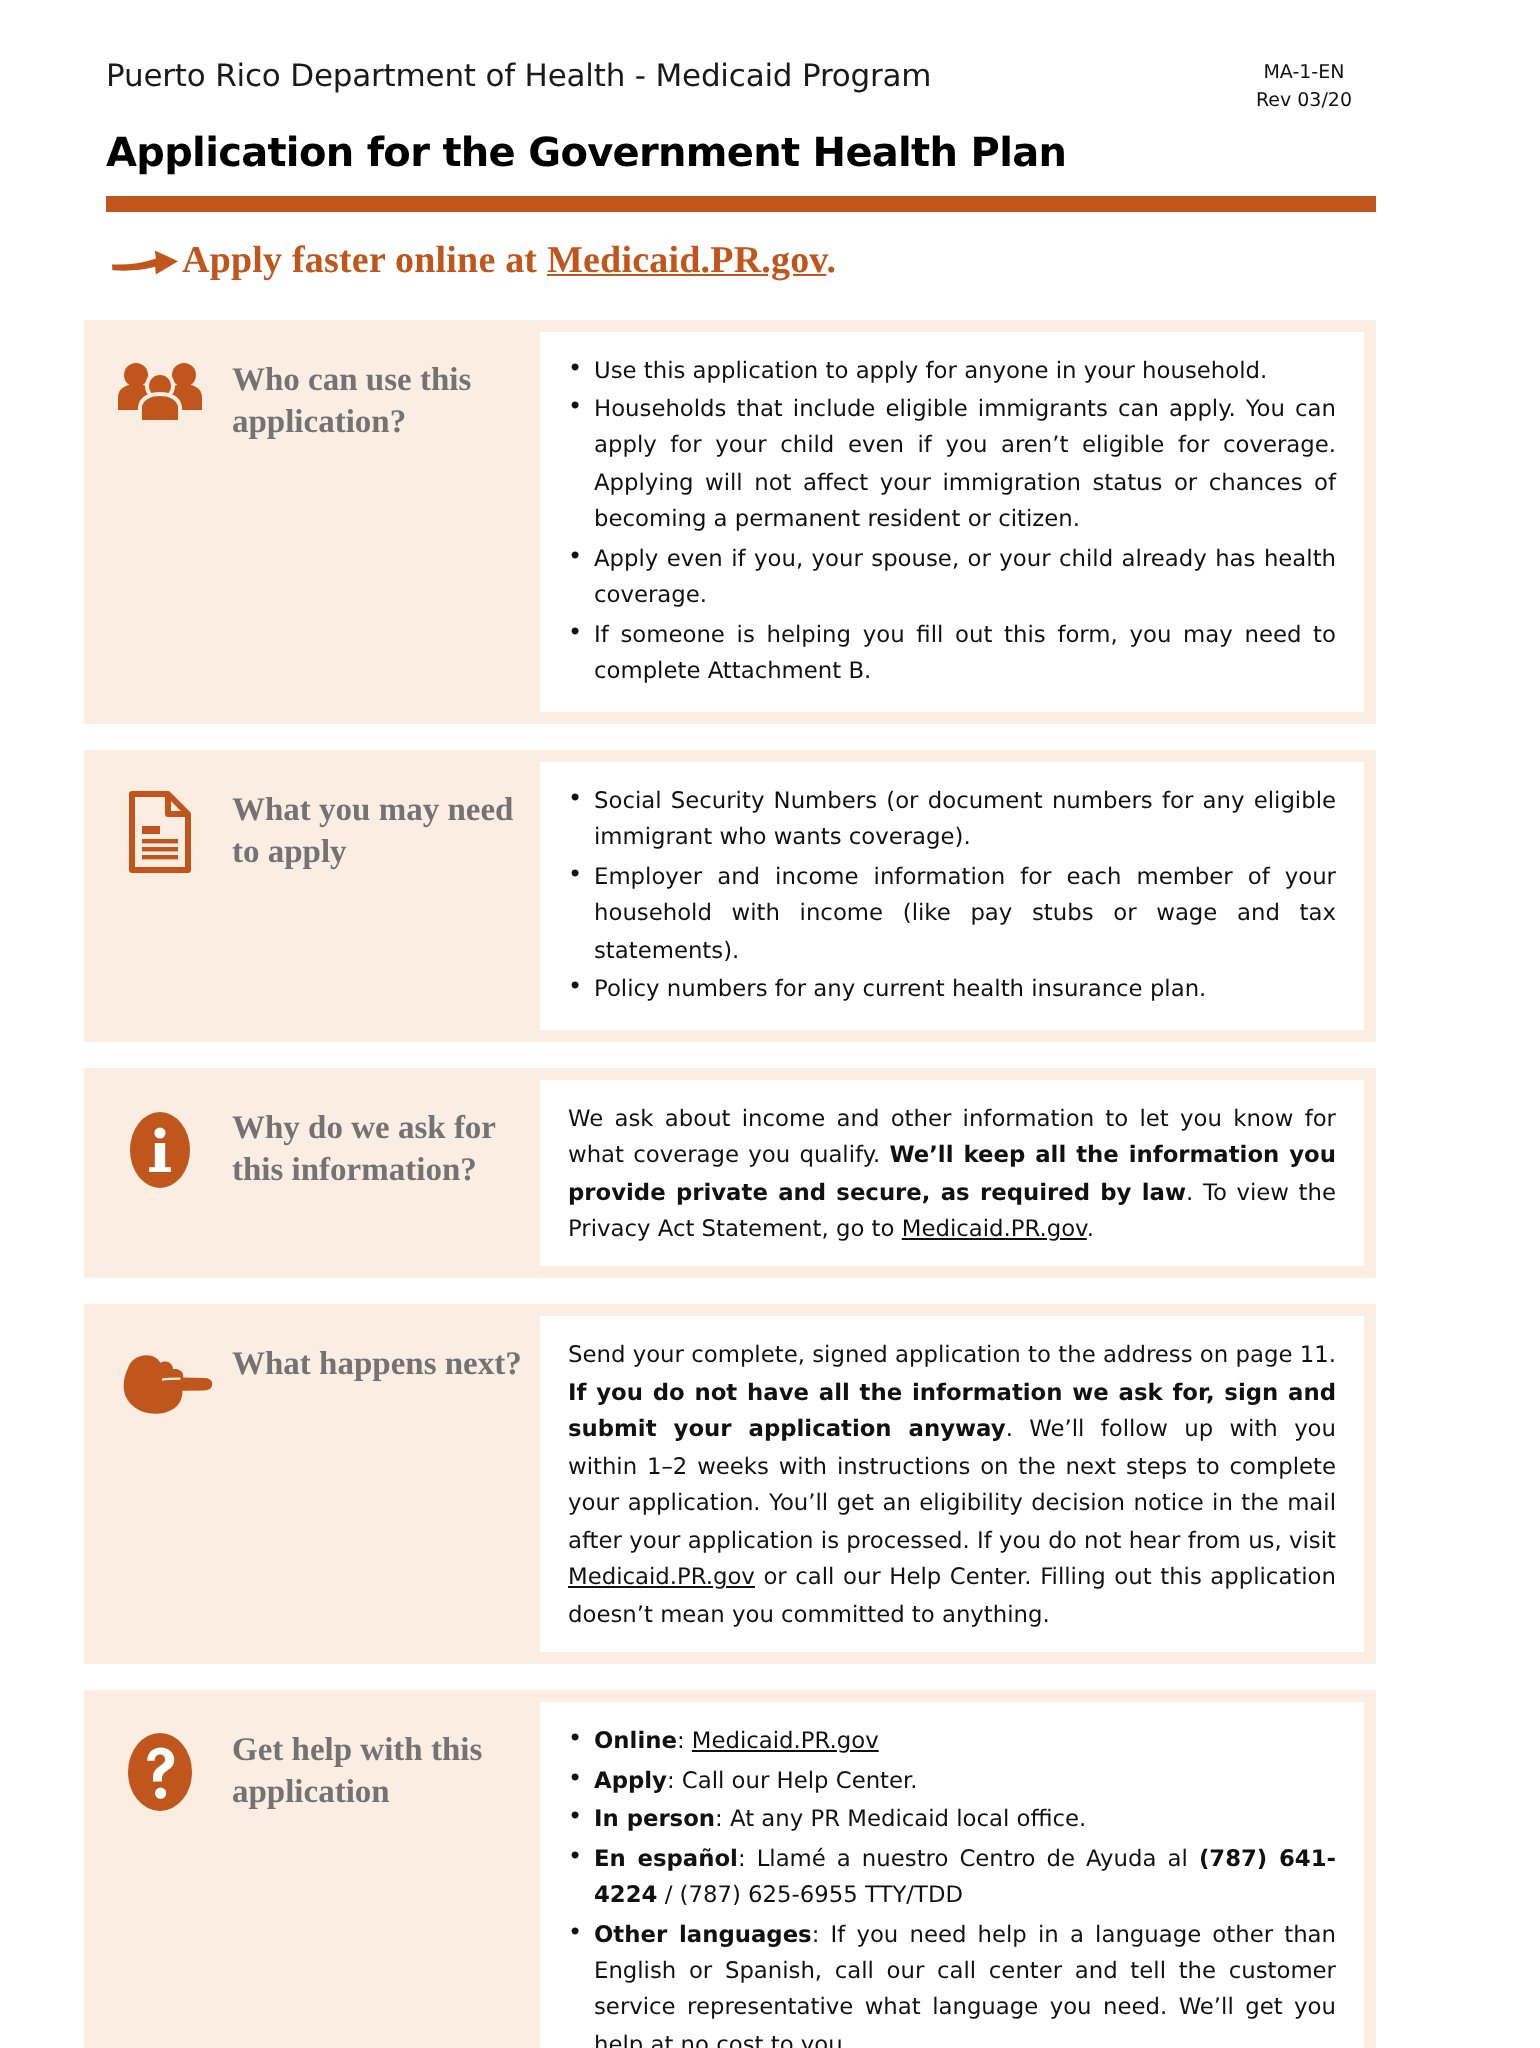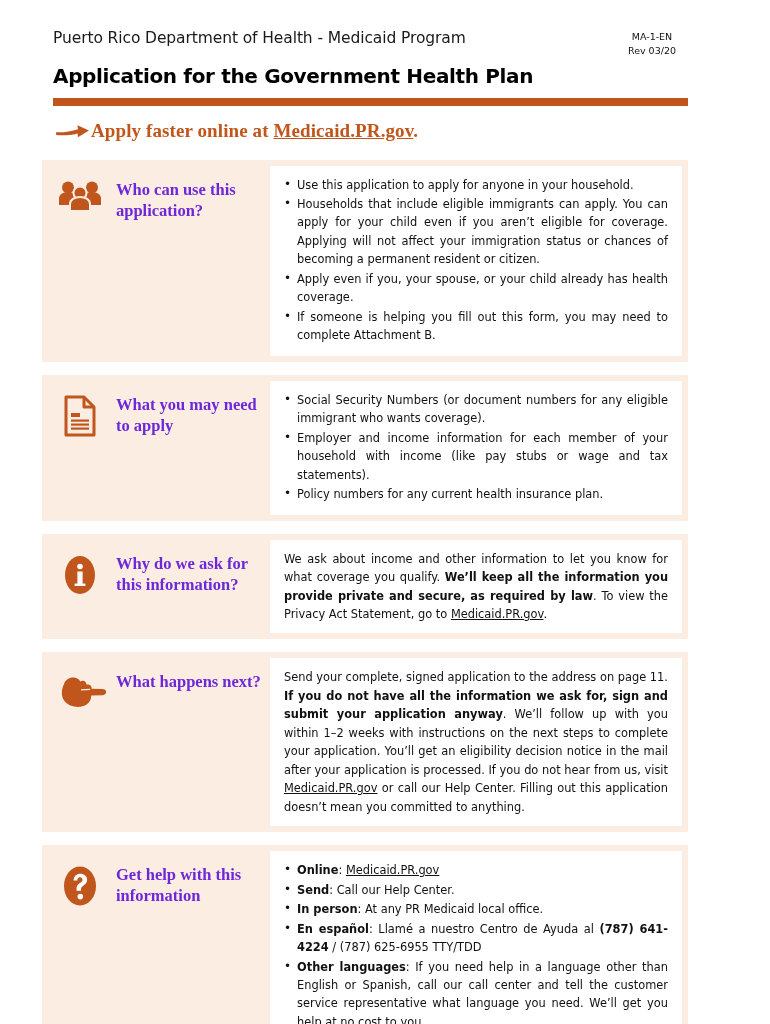--- a/index.html
+++ b/index.html
@@ -86,21 +86,21 @@
     display: flex;
     align-items: flex-start;
     justify-content: center;
     padding-top: 2px;
   }
   .sec-heading {
     font-family: "Liberation Serif", serif;
     font-weight: bold;
     font-size: 16.5px;
     line-height: 1.28;
-    color: #6d28d9;
+    color: #737373;
     padding-left: 10px;
     padding-top: 1px;
   }
   .sec-body {
     flex: 1 1 auto;
     background: #ffffff;
     padding: 10px 14px 10px 14px;
     font-family: "DejaVu Sans", sans-serif;
     font-size: 11.4px;
     line-height: 1.62;
@@ -231,26 +231,26 @@
       </div>
       <div class="section">
         <div class="sec-left">
           <div class="sec-icon">
             <svg width="36" height="42" viewBox="0 0 36 42">    
               <ellipse cx="18" cy="21" rx="16" ry="19.5" fill="#C0561C"></ellipse>    
               <path d="M11.6 15.4 c0-4 3-6.6 6.8-6.6 c3.9 0 6.7 2.5 6.7 6 c0 2.7-1.3 4.1-3.6 5.6 c-1.9 1.3-2.5 2.2-2.5 4.1 v1.2 h-4.5 v-1.8 c0-2.8 1-4.3 3.4-5.9 c1.9-1.3 2.6-2 2.6-3.3 c0-1.5-1-2.5-2.5-2.5 c-1.6 0-2.6 1.1-2.7 3.2 Z" fill="#FFFFFF"></path>    
               <circle cx="18.3" cy="31.6" r="2.8" fill="#FFFFFF"></circle>  
             </svg>
           </div>
-          <div class="sec-heading">Get help with this information</div>
+          <div class="sec-heading">Get help with this application</div>
         </div>
         <div class="sec-body">
           <ul class="bullets">
             <li><span class="b">Online</span><span>: </span><span class="lnk">Medicaid.PR.gov</span></li>
-            <li><span class="b">Send</span><span>: Call our Help Center.</span></li>
+            <li><span class="b">Apply</span><span>: Call our Help Center.</span></li>
             <li><span class="b">In person</span><span>: At any PR Medicaid local office.</span></li>
             <li><span class="b">En español</span><span>: Llamé a nuestro Centro de Ayuda al </span><span class="b">(787) 641-4224</span><span> / (787) 625-6955 TTY/TDD</span></li>
             <li><span class="b">Other languages</span><span>: If you need help in a language other than English or Spanish, call our call center and tell the customer service representative what language you need.  We’ll get you help at no cost to you.</span></li>
           </ul>
         </div>
       </div>
     </div>
 
 </div>
 

